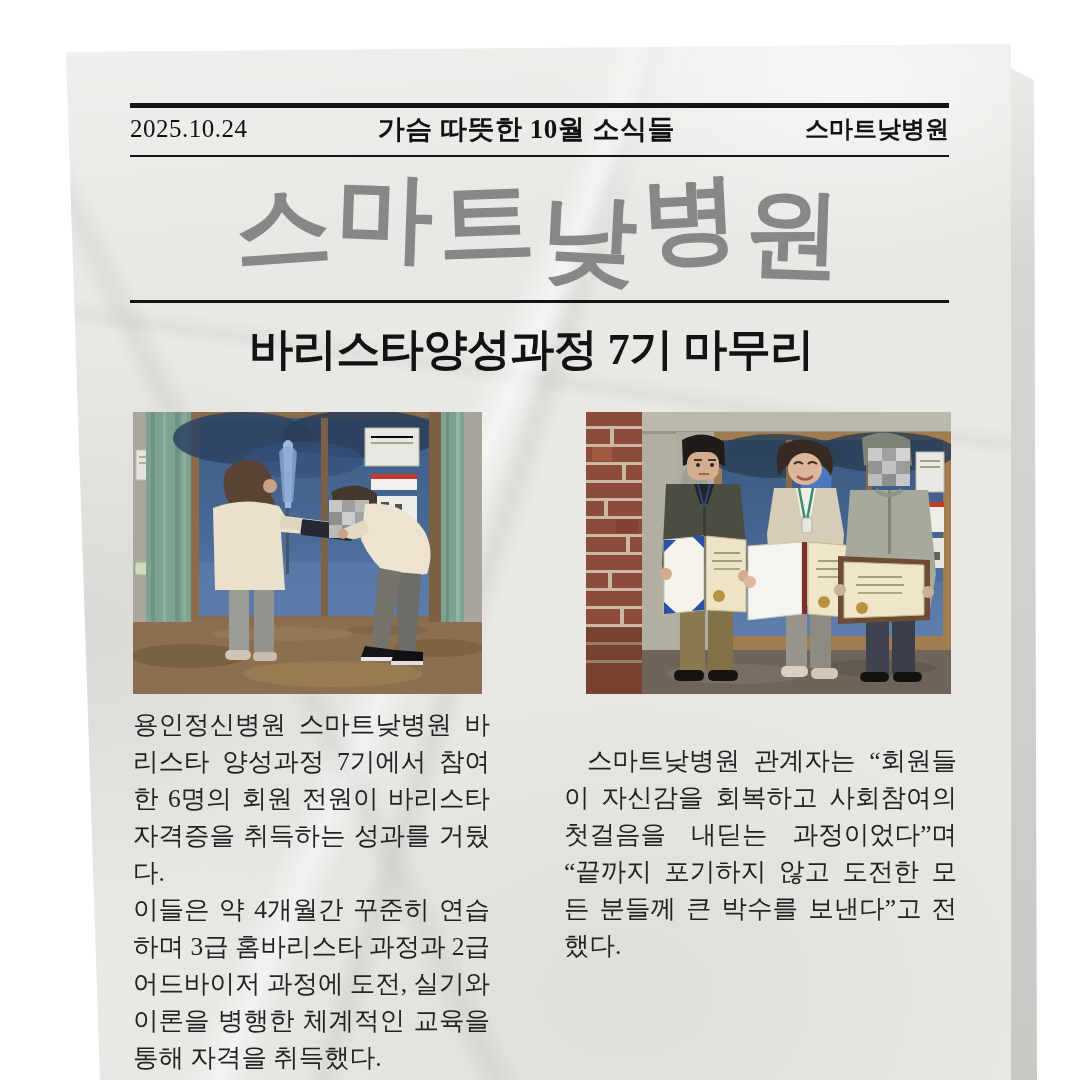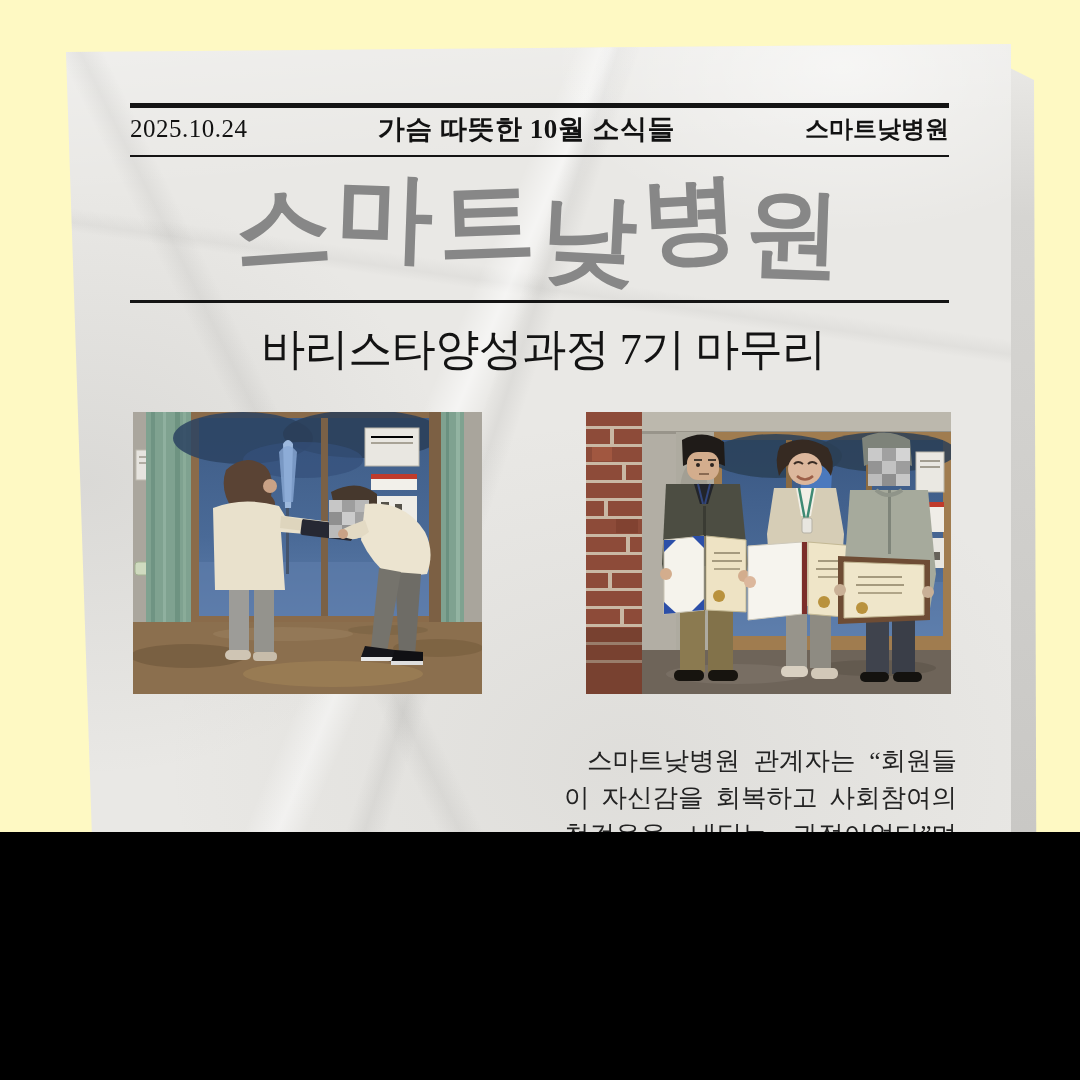--- a/index.html
+++ b/index.html
@@ -1,16 +1,16 @@
 <!DOCTYPE html>
 <html><head>
 <meta charset="utf-8">
 <style>
   html,body{margin:0;padding:0;background:#000;}
-  #stage{position:relative;width:1080px;height:832px;background:#fef9c3;overflow:hidden;
+  #stage{position:relative;width:1080px;height:1080px;background:#ffffff;overflow:hidden;
          font-family:"Liberation Serif","DejaVu Serif",serif;}
   
   .sheet-back{position:absolute;inset:0;z-index:1;
     clip-path:polygon(1006px 66px,1034px 80px,1037px 1080px,1006px 1080px);
     background:linear-gradient(180deg,#f6f6f4 0%,#ebeae7 6%,#d6d5d2 26%,#c9c8c5 100%);}
   
   .paper{position:absolute;inset:0;z-index:2;
     clip-path:polygon(66px 52px,1011px 44px,1011px 1080px,100px 1080px);
     background-color:#e9e8e5;
     background-image:
@@ -29,22 +29,22 @@
   .rule-mid{top:300px;height:3px;}
   .header-row{position:absolute;left:130px;top:112px;width:819px;height:34px;
     display:flex;justify-content:space-between;align-items:center;color:#121212;}
   .hdr-date{font-size:25px;letter-spacing:.5px;}
   .hdr-tagline{font-size:27px;font-weight:700;letter-spacing:.5px;}
   .hdr-pub{font-size:24px;font-weight:700;}
   .big-title{position:absolute;left:130px;top:152px;width:819px;height:152px;
     text-align:center;font-family:"DejaVu Sans","Liberation Sans",sans-serif;
     font-weight:900;font-size:97px;line-height:130px;color:#878787;letter-spacing:5px;}
   .big-title span{display:inline-block;}
-  .headline{position:absolute;left:134px;top:320px;width:819px;margin:0;
-    text-align:center;font-size:44px;font-weight:400;color:#131313;letter-spacing:-.5px;}
+  .headline{position:absolute;left:122px;top:320px;width:819px;margin:0;
+    text-align:center;font-size:44px;font-weight:700;color:#131313;letter-spacing:-.5px;}
   .photo{position:absolute;top:412px;overflow:hidden;background:#9aa0a6;}
   .photo-left{left:133px;width:349px;height:282px;}
   .photo-right{left:586px;width:365px;height:282px;}
   .photo svg{display:block;}
   .col{position:absolute;top:706px;color:#232323;font-size:25.5px;line-height:37px;
     text-align:justify;word-break:break-all;}
   .col p{margin:0;}
   .col-left{left:133px;width:357px;}
   .col-right{left:564px;width:393px;}
   .col-right p{text-indent:.9em;margin-top:36px;}
@@ -313,17 +313,21 @@
         <path d="M258 150 L338 153 L338 203 L258 206 Z" fill="#efe6ca" stroke="#c3b894"></path>
         <rect x="272" y="164" width="44" height="2" fill="#a59a7e"></rect>
           <rect x="270" y="172" width="48" height="2" fill="#a59a7e"></rect>
         <rect x="272" y="180" width="44" height="2" fill="#b0a588"></rect>
         <circle cx="276" cy="196" r="6" fill="#b9923d"></circle>
         <circle cx="254" cy="178" r="6" fill="#c9b096"></circle>
           <circle cx="342" cy="180" r="6" fill="#c9b096"></circle>
       </svg>
     </div>
 
+    <div class="col col-left">
+      <p>용인정신병원 스마트낮병원 바리스타 양성과정 7기에서 참여한 6명의 회원 전원이 바리스타 자격증을 취득하는 성과를 거뒀다.</p>
+      <p>이들은 약 4개월간 꾸준히 연습하며 3급 홈바리스타 과정과 2급 어드바이저 과정에 도전, 실기와 이론을 병행한 체계적인 교육을 통해 자격을 취득했다.</p>
+    </div>
     <div class="col col-right">
       <p>스마트낮병원 관계자는 “회원들이 자신감을 회복하고 사회참여의 첫걸음을 내딛는 과정이었다”며 “끝까지 포기하지 않고 도전한 모든 분들께 큰 박수를 보낸다”고 전했다.</p>
     </div>
   </div>
 </div>
 
 </body></html>

